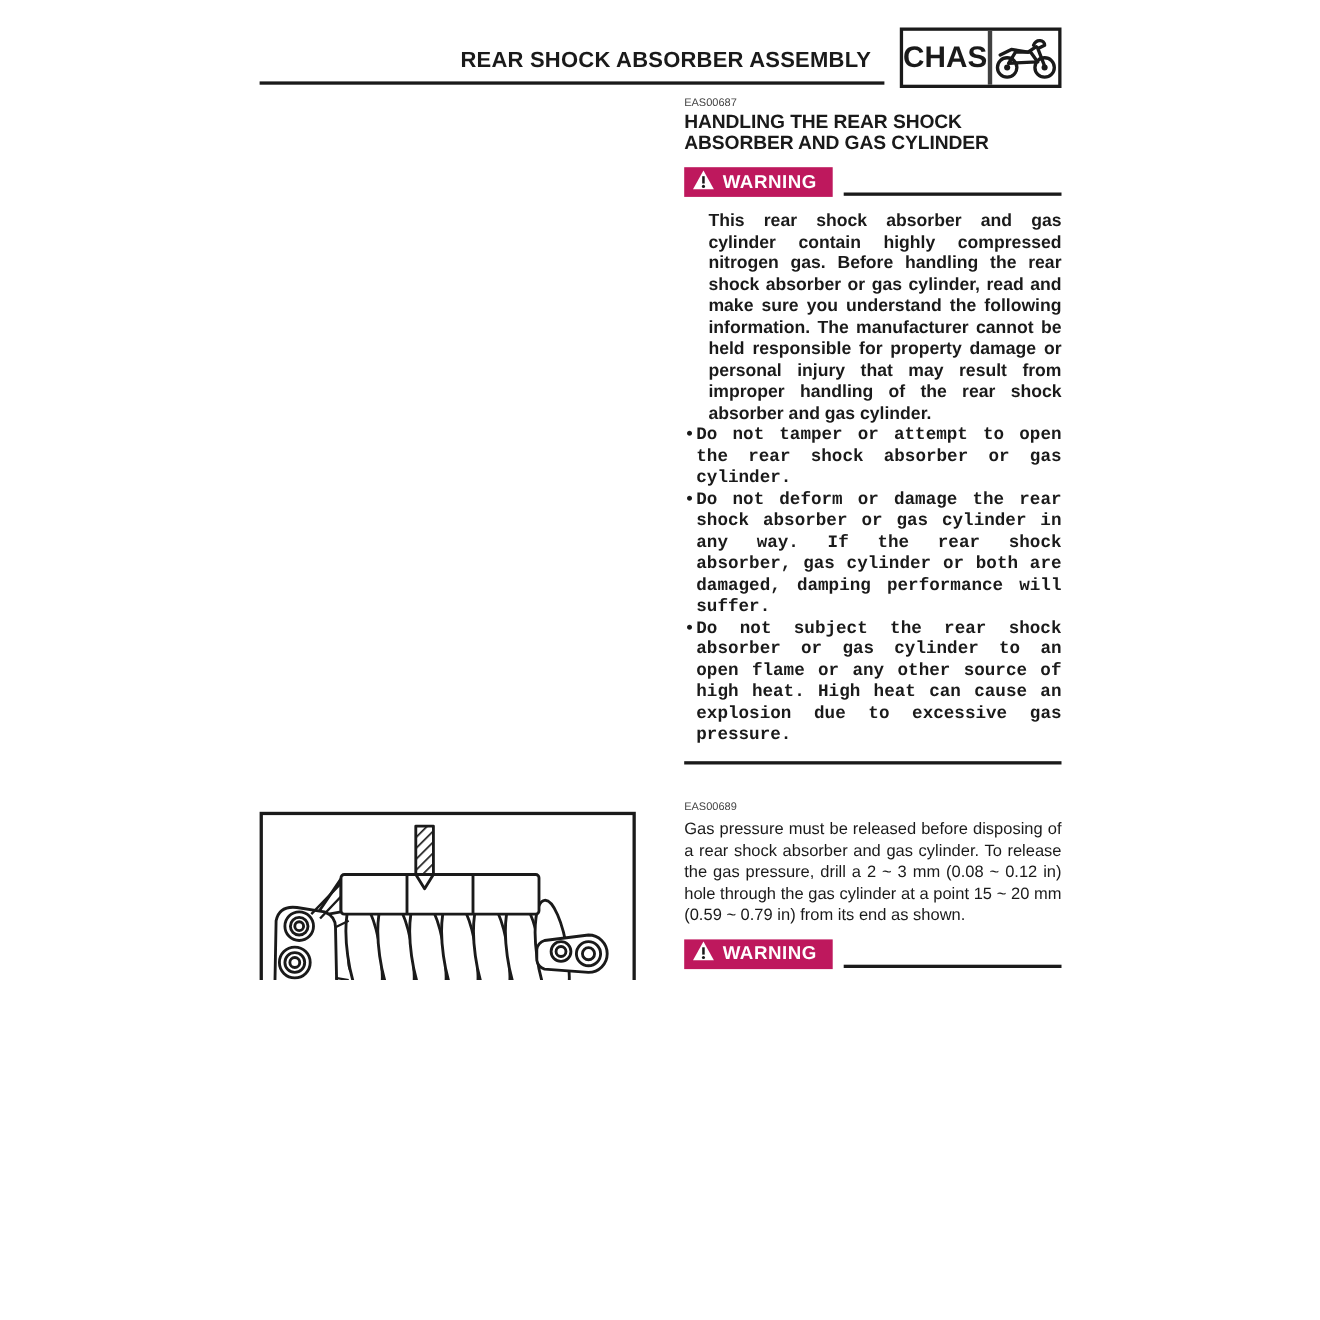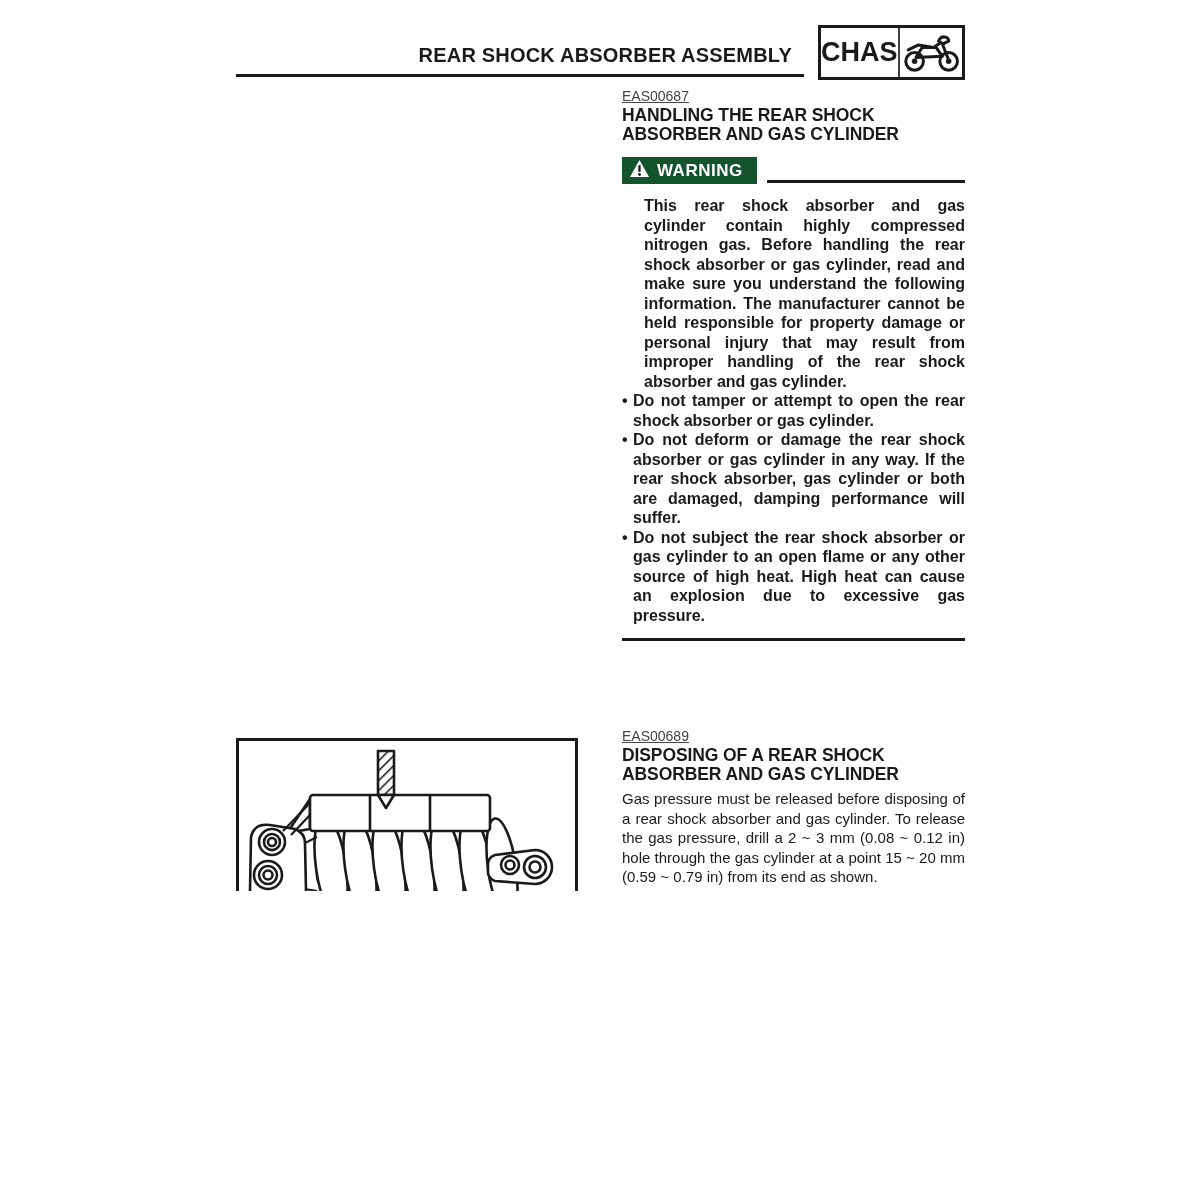--- a/index.html
+++ b/index.html
@@ -28,34 +28,34 @@
     position: absolute;
     top: 25px; left: 818px; width: 147px; height: 55px;
     border: 3px solid #1a1a1a;
     box-sizing: border-box;
     display: flex;
   }
   .chas-label {
     flex: 0 0 76px;
     display: flex; align-items: center; justify-content: center;
     font-size: 27px; font-weight: bold;
-    border-right: 2px solid #404040;
+    border-right: 4px solid #404040;
   }
   .chas-icon { flex: 1; display: flex; align-items: center; justify-content: center; }
 
   
   .col { position: absolute; left: 622px; width: 343px; }
-  .sec-code { font-size: 14px; color: #444; margin-bottom: 2px; text-decoration: underline; }
+  .sec-code { font-size: 10px; color: #444; margin-bottom: 2px; }
   .sec-heading {
     font-size: 17.5px; font-weight: bold; line-height: 19px;
     letter-spacing: -0.1px;
   }
   .warning-row { display: flex; align-items: flex-end; margin-top: 13px; }
   .warning-badge {
-    background: #14532d; color: #ffffff;
+    background: #be185d; color: #ffffff;
     width: 135px; height: 27px;
     box-sizing: border-box;
     display: flex; align-items: center;
     padding-left: 7px; gap: 7px;
     font-size: 17px; font-weight: bold; letter-spacing: 0.5px;
     flex: 0 0 auto;
   }
   .warning-line { flex: 1; height: 3px; background: #1a1a1a; margin-left: 10px; margin-bottom: 1px; }
   .body-bold {
     font-size: 16px; font-weight: bold; line-height: 19.5px;
@@ -64,20 +64,21 @@
   .body-regular {
     font-size: 15px; font-weight: normal; line-height: 19.5px;
     text-align: justify; margin-top: 5px;
   }
   .bullet-list { margin: 0; padding: 0; list-style: none; }
   .bullet-list li {
     position: relative;
     padding-left: 11px;
     font-size: 16px; font-weight: bold; line-height: 19.5px;
     text-align: justify;
+    font-family: Liberation Mono, monospace;
   }
   .bullet-list li::before {
     content: "\2022";
     position: absolute; left: 0; top: 0;
   }
   .sec-rule { margin-top: 13px; }
 
   
   .figure-box {
     position: absolute;
@@ -195,21 +196,20 @@
         <circle cx="29" cy="134" r="9"></circle>
         <circle cx="29" cy="134" r="4.5"></circle>
 
         <path d="M44,90 L71,62 M52,94 L71,74" stroke-width="2.2"></path>
       </g>
     </svg>
   </div>
 
   <div class="col" style="top:728px;">
     <div class="sec-code">EAS00689</div>
-    <div class="sec-heading">DISPOSING OF A REAR SHOCK ABSORBER AND GAS CYLINDER</div>
 
     <div class="body-regular">Gas pressure must be released before disposing of a rear shock absorber and gas cylinder. To release the gas pressure, drill a 2 ~ 3 mm (0.08 ~ 0.12 in) hole through the gas cylinder at a point 15 ~ 20 mm (0.59 ~ 0.79 in) from its end as shown.</div>
 
     <div class="warning-row" style="margin-top:12px;">
       <div class="warning-badge">
         <span>
           <svg viewBox="0 0 22 20" width="21" height="19">
             <polygon points="11,1 21,19 1,19" fill="#ffffff"></polygon>
             <rect x="9.8" y="6.5" width="2.4" height="7" fill="#1a1a1a"></rect>
             <circle cx="11" cy="16.3" r="1.5" fill="#1a1a1a"></circle>

